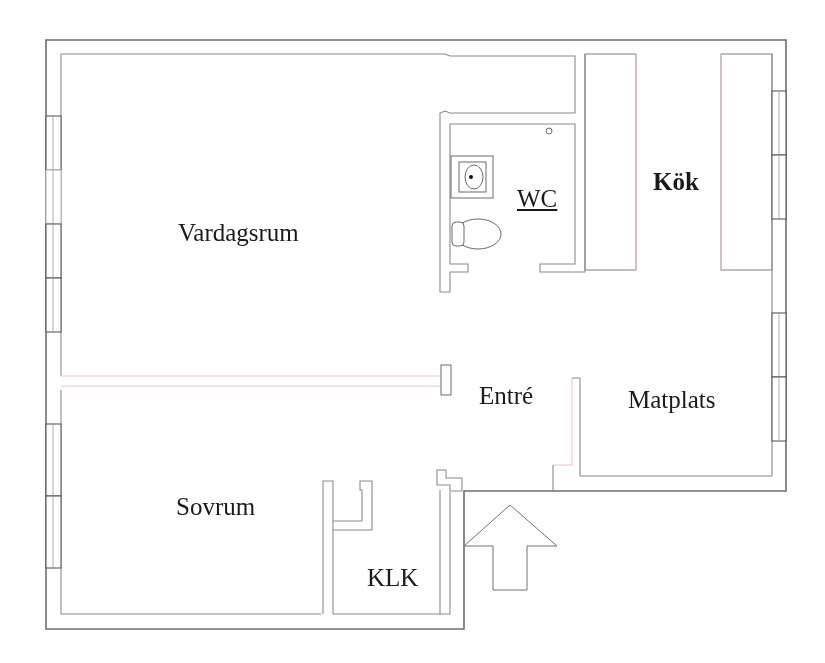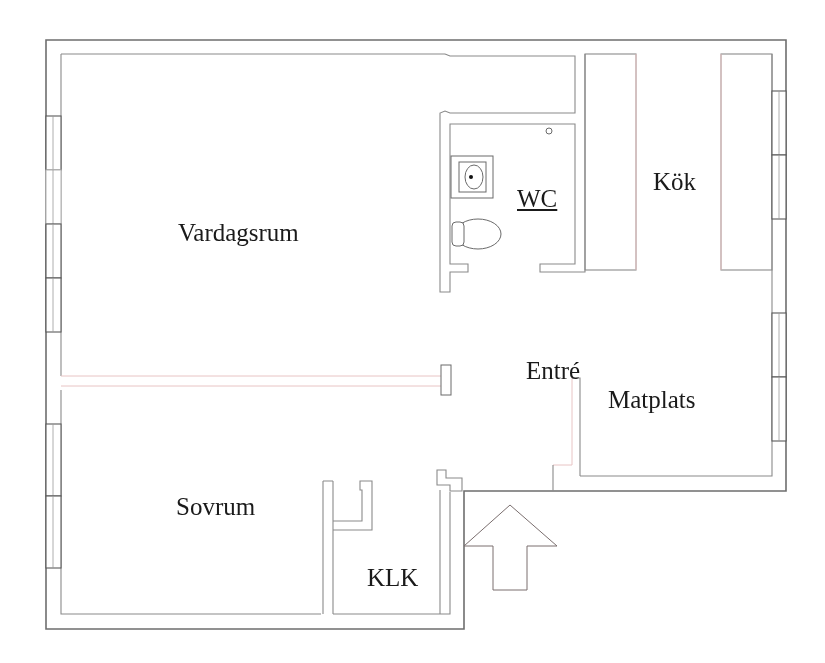--- a/index.html
+++ b/index.html
@@ -81,17 +81,17 @@
     <line class="win-mid" x1="779" y1="313" x2="779" y2="377"></line>
     <rect class="win" x="772" y="377" width="14" height="64"></rect>
     <line class="win-mid" x1="779" y1="377" x2="779" y2="441"></line>
   </g>
 
   <path d="M510 505 L557 546 L527 546 L527 590 L493 590 L493 546 L464 546 Z" fill="#ffffff" stroke="#7a6e6e" stroke-width="1"></path>
 </svg>
 
 <div class="label" style="left:178px; top:220px;font-family:Liberation Serif, serif;">Vardagsrum</div>
 <div class="label" style="left:517px; top:186px;text-decoration:underline;">WC</div>
-<div class="label" style="left:653px; top:169px;">Kök</div>
-<div class="label" style="left:479px; top:358px;margin-left:47px;">Entré</div>
-<div class="label" style="left:608px; top:387px;text-align:right;">Matplats</div>
+<div class="label" style="left:653px; top:169px;font-weight:bold;">Kök</div>
+<div class="label" style="left:479px; top:383px;">Entré</div>
+<div class="label" style="left:628px; top:387px;text-align:right;">Matplats</div>
 <div class="label" style="left:176px; top:494px;">Sovrum</div>
 <div class="label" style="left:367px; top:565px;">KLK</div>
 
 </body></html>

